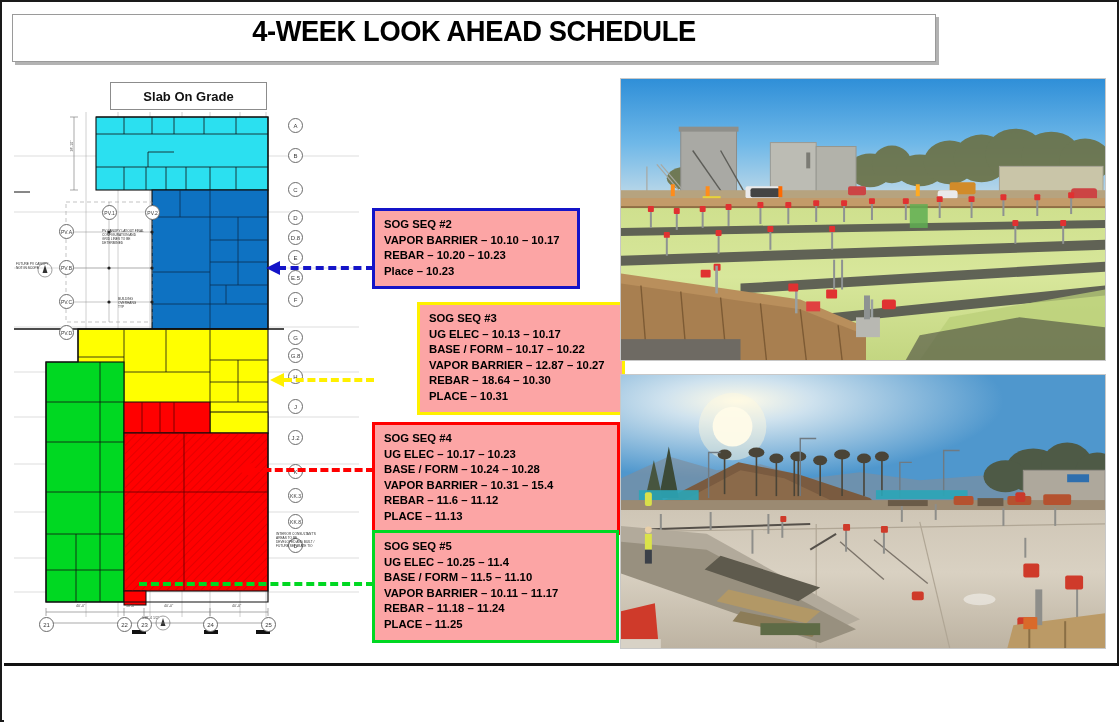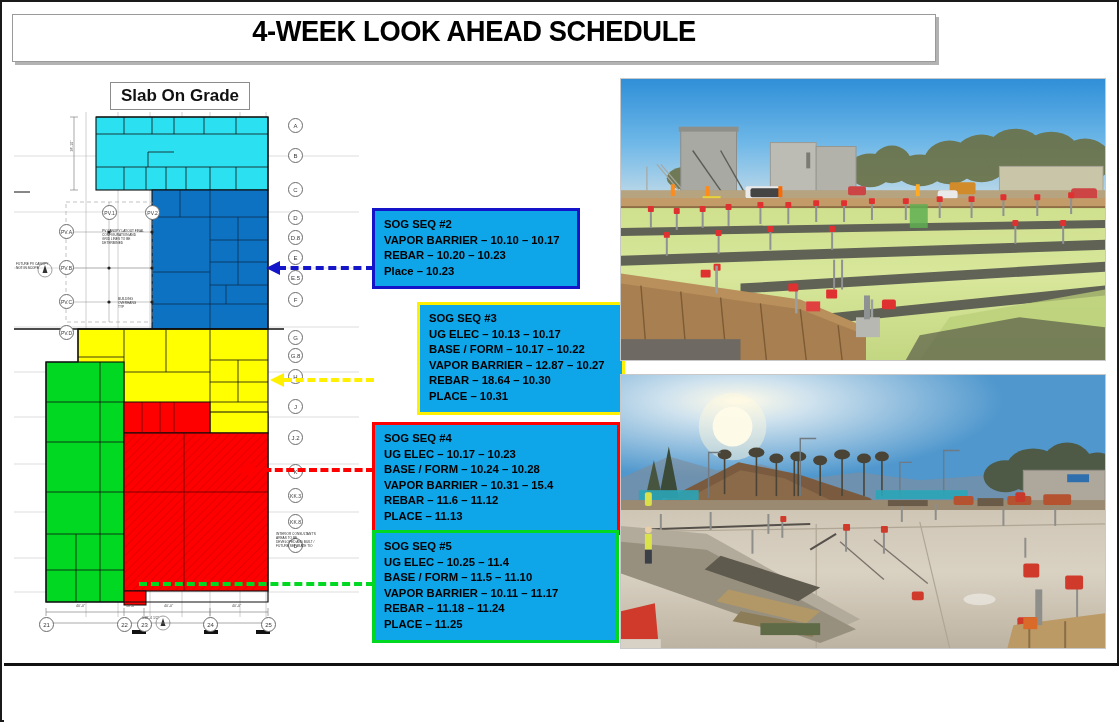--- a/index.html
+++ b/index.html
@@ -16,36 +16,36 @@
              box-shadow:3px 3px 0 0 #b3b3b3;
              display:flex;justify-content:center;}
   #title-text{font-size:29px;font-weight:bold;letter-spacing:-0.4px;color:#000;
               font-family:"Liberation Sans","DejaVu Sans",sans-serif;
               transform:scaleX(.94);white-space:nowrap;}
 
   
   #plan-area{position:absolute;left:12px;top:70px;width:345px;height:580px;overflow:hidden;}
   #plan-canvas{position:absolute;left:0;top:0;width:345px;height:580px;}
 
-  .sog-label{position:absolute;left:96px;top:10px;width:140px;height:28px;
+  .sog-label{position:absolute;left:96px;top:10px;width:157px;height:28px;
              background:#fff;border:1px solid #8c8c8c;box-sizing:border-box;
              display:flex;align-items:center;justify-content:center;
-             font-size:17px;font-weight:bold;color:#111;
+             font-size:13px;font-weight:bold;color:#111;
              font-family:"Liberation Sans","DejaVu Sans",sans-serif;}
   .bub{position:absolute;width:15px;height:15px;border-radius:50%;
        border:1px solid #6b6b6b;box-sizing:border-box;background:#fff;
        font-size:6px;color:#3b3b3b;display:flex;align-items:center;justify-content:center;
        font-family:"Liberation Sans","DejaVu Sans",sans-serif;}
   .microtxt{position:absolute;font-size:3.2px;color:#2b2b2b;line-height:1.25;
             font-family:"Liberation Sans","DejaVu Sans",sans-serif;white-space:pre;}
   .dimtxt{position:absolute;font-size:3.6px;color:#4a4a4a;
           font-family:"Liberation Sans","DejaVu Sans",sans-serif;}
 
   
-  .callout{position:absolute;background:#0ea5e9;box-sizing:border-box;
+  .callout{position:absolute;background:#fca5a5;box-sizing:border-box;
            padding:6px 4px 7px 9px;}
   .callout .ln1{font-size:11.3px;font-weight:bold;color:#000;line-height:15.6px;
                 white-space:nowrap;font-family:"Liberation Sans","DejaVu Sans",sans-serif;}
 
   
   .conn{position:absolute;height:0;border-top-width:4px;border-top-style:dashed;}
   .arrowhead{position:absolute;width:0;height:0;
              border-top:7px solid transparent;border-bottom:7px solid transparent;}
 
   

